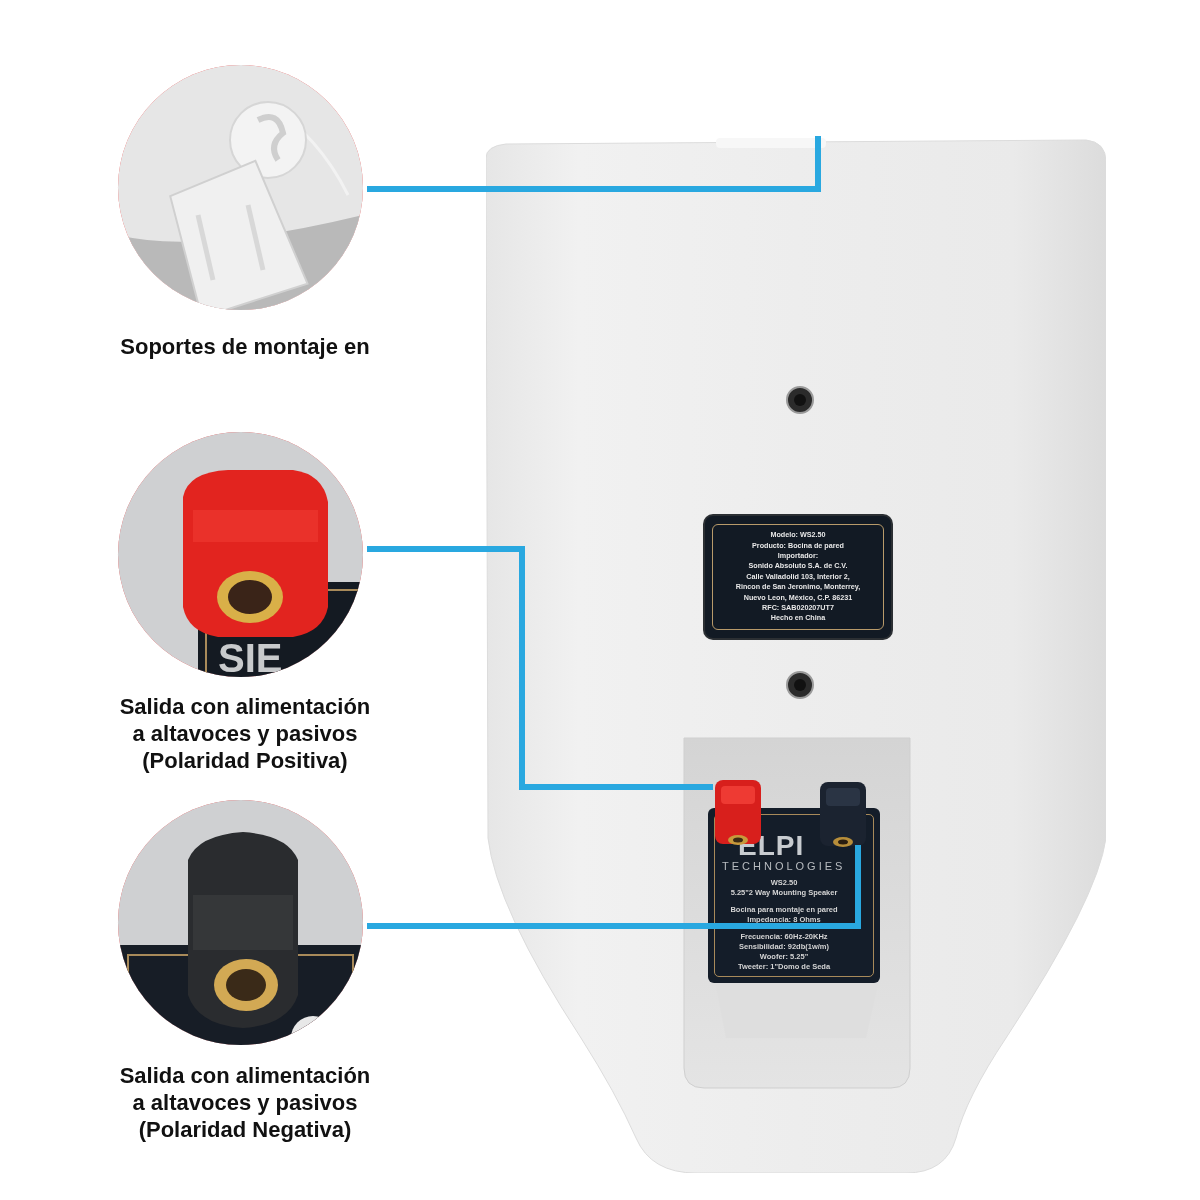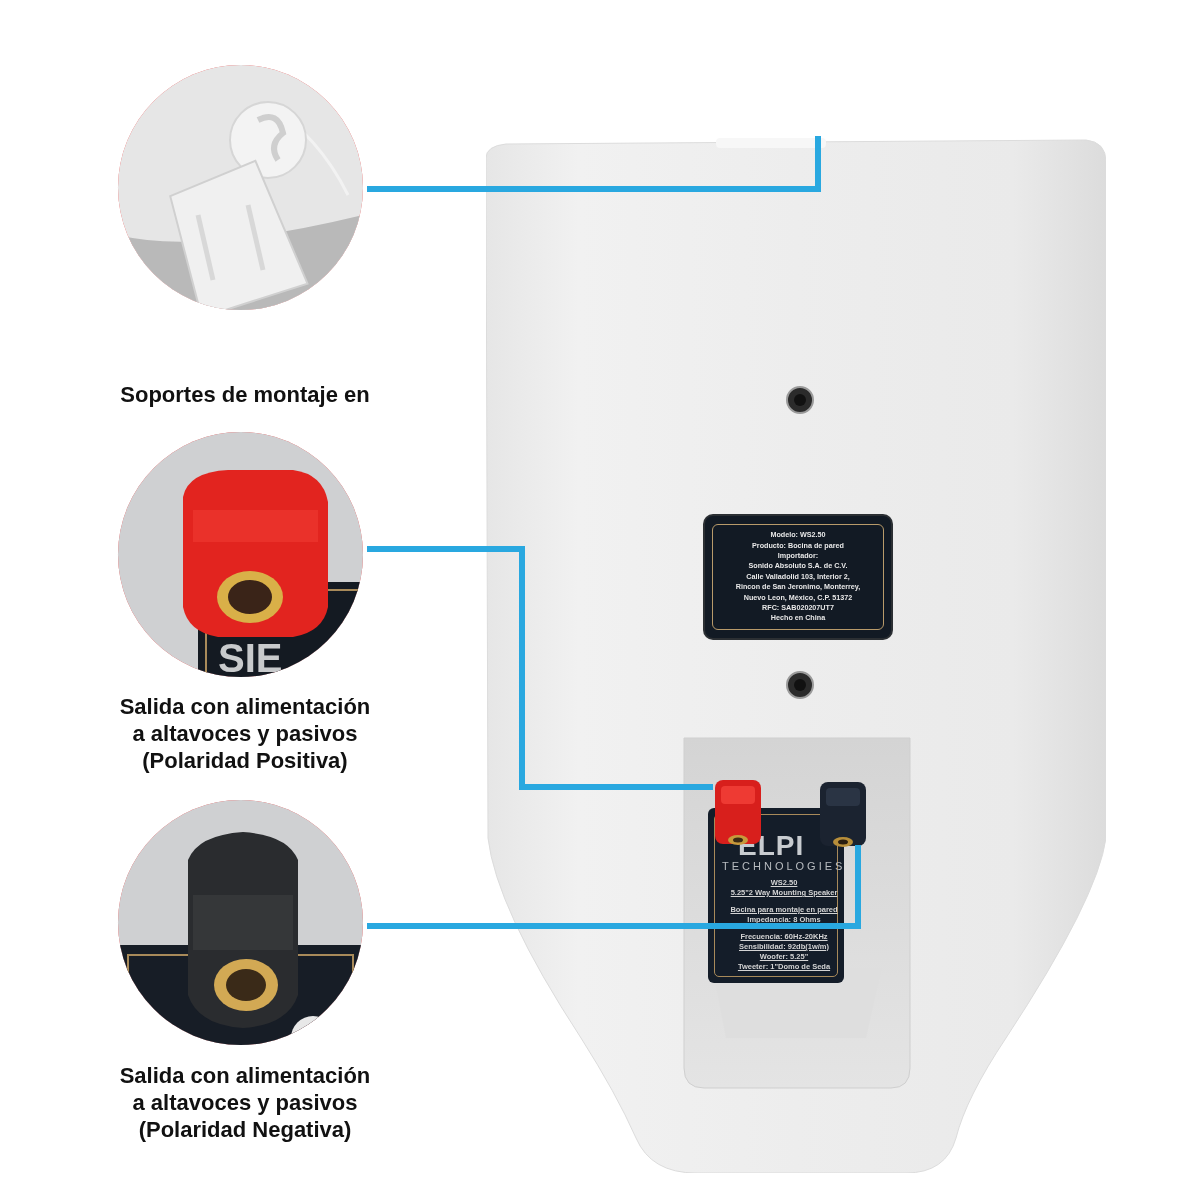--- a/index.html
+++ b/index.html
@@ -9,35 +9,35 @@
   .speaker{left:486px;top:138px;width:620px;height:1035px;}
   .speaker svg{width:100%;height:100%;display:block;}
   
   .circle{border-radius:50%;overflow:hidden;background:#ef4444;}
   .c1{left:118px;top:65px;width:245px;height:245px;}
   .c2{left:118px;top:432px;width:245px;height:245px;}
   .c3{left:118px;top:800px;width:245px;height:245px;}
   .circle svg{width:100%;height:100%;display:block;}
   
   .caption{font-weight:bold;font-size:22px;line-height:27px;color:#111;text-align:center;width:340px;}
-  .cap1{left:75px;top:333px;margin-top:48px;}
+  .cap1{left:75px;top:333px;}
   .cap2{left:75px;top:693px;}
   .cap3{left:75px;top:1062px;}
   .cap span{display:block;}
   
   .line{background:#29a8e0;}
   
   .label-top{left:705px;top:516px;width:186px;height:122px;background:#121a24;border-radius:8px;box-shadow:0 0 0 2px #2b2f33;}
   .label-top .inner{position:absolute;left:7px;top:8px;right:7px;bottom:8px;border:1px solid #b89a6a;border-radius:6px;display:flex;flex-direction:column;align-items:center;justify-content:center;}
   .label-top .inner span{font-size:7.2px;line-height:10.4px;color:#e8e8e8;font-weight:bold;white-space:nowrap;}
-  .label-bottom{left:708px;top:808px;width:136px;height:175px;background:#141d29;border-radius:6px;}
+  .label-bottom{left:708px;top:808px;width:172px;height:175px;background:#141d29;border-radius:6px;}
   .label-bottom .inner{position:absolute;left:6px;top:6px;right:6px;bottom:6px;border:1px solid #a88a5a;border-radius:5px;}
   .brand{position:absolute;left:30px;top:22px;font-size:28px;font-weight:bold;color:#c8ccd0;letter-spacing:1px;}
   .brand-sub{position:absolute;left:14px;top:52px;font-size:11px;letter-spacing:3px;color:#b8bcc0;}
-  .spec{position:absolute;left:0;width:152px;text-align:center;font-size:7.5px;line-height:10px;color:#d4d4d4;font-weight:bold;white-space:nowrap;text-decoration:underline;}
+  .spec{position:absolute;left:0;width:152px;text-align:center;font-size:7.5px;line-height:10px;color:#d4d4d4;font-weight:bold;white-space:nowrap;}
 </style>
 </head>
 <body>
 
 <div class="abs speaker">
   <svg viewBox="0 0 620 1035">
     <defs>
       <linearGradient id="bodyg" x1="0" x2="1" y1="0" y2="0">
         <stop offset="0" stop-color="#e6e6e6"></stop>
         <stop offset="0.15" stop-color="#f1f1f1"></stop>
@@ -65,21 +65,21 @@
 </div>
 
 <div class="abs label-top">
   <div class="inner">
     <span>Modelo: WS2.50</span>
     <span>Producto: Bocina de pared</span>
     <span>Importador:</span>
     <span>Sonido Absoluto S.A. de C.V.</span>
     <span>Calle Valladolid 103, Interior 2,</span>
     <span>Rincon de San Jeronimo, Monterrey,</span>
-    <span>Nuevo Leon, México, C.P. 51372</span>
+    <span>Nuevo Leon, México, C.P. 86231</span>
     <span>RFC: SAB020207UT7</span>
     <span>Hecho en China</span>
   </div>
 </div>
 
 <div class="abs label-bottom">
   <div class="inner"></div>
   <div class="brand">ELPI</div>
   <div class="brand-sub">TECHNOLOGIES</div>
   <div class="spec" style="top:70px">WS2.50</div>

